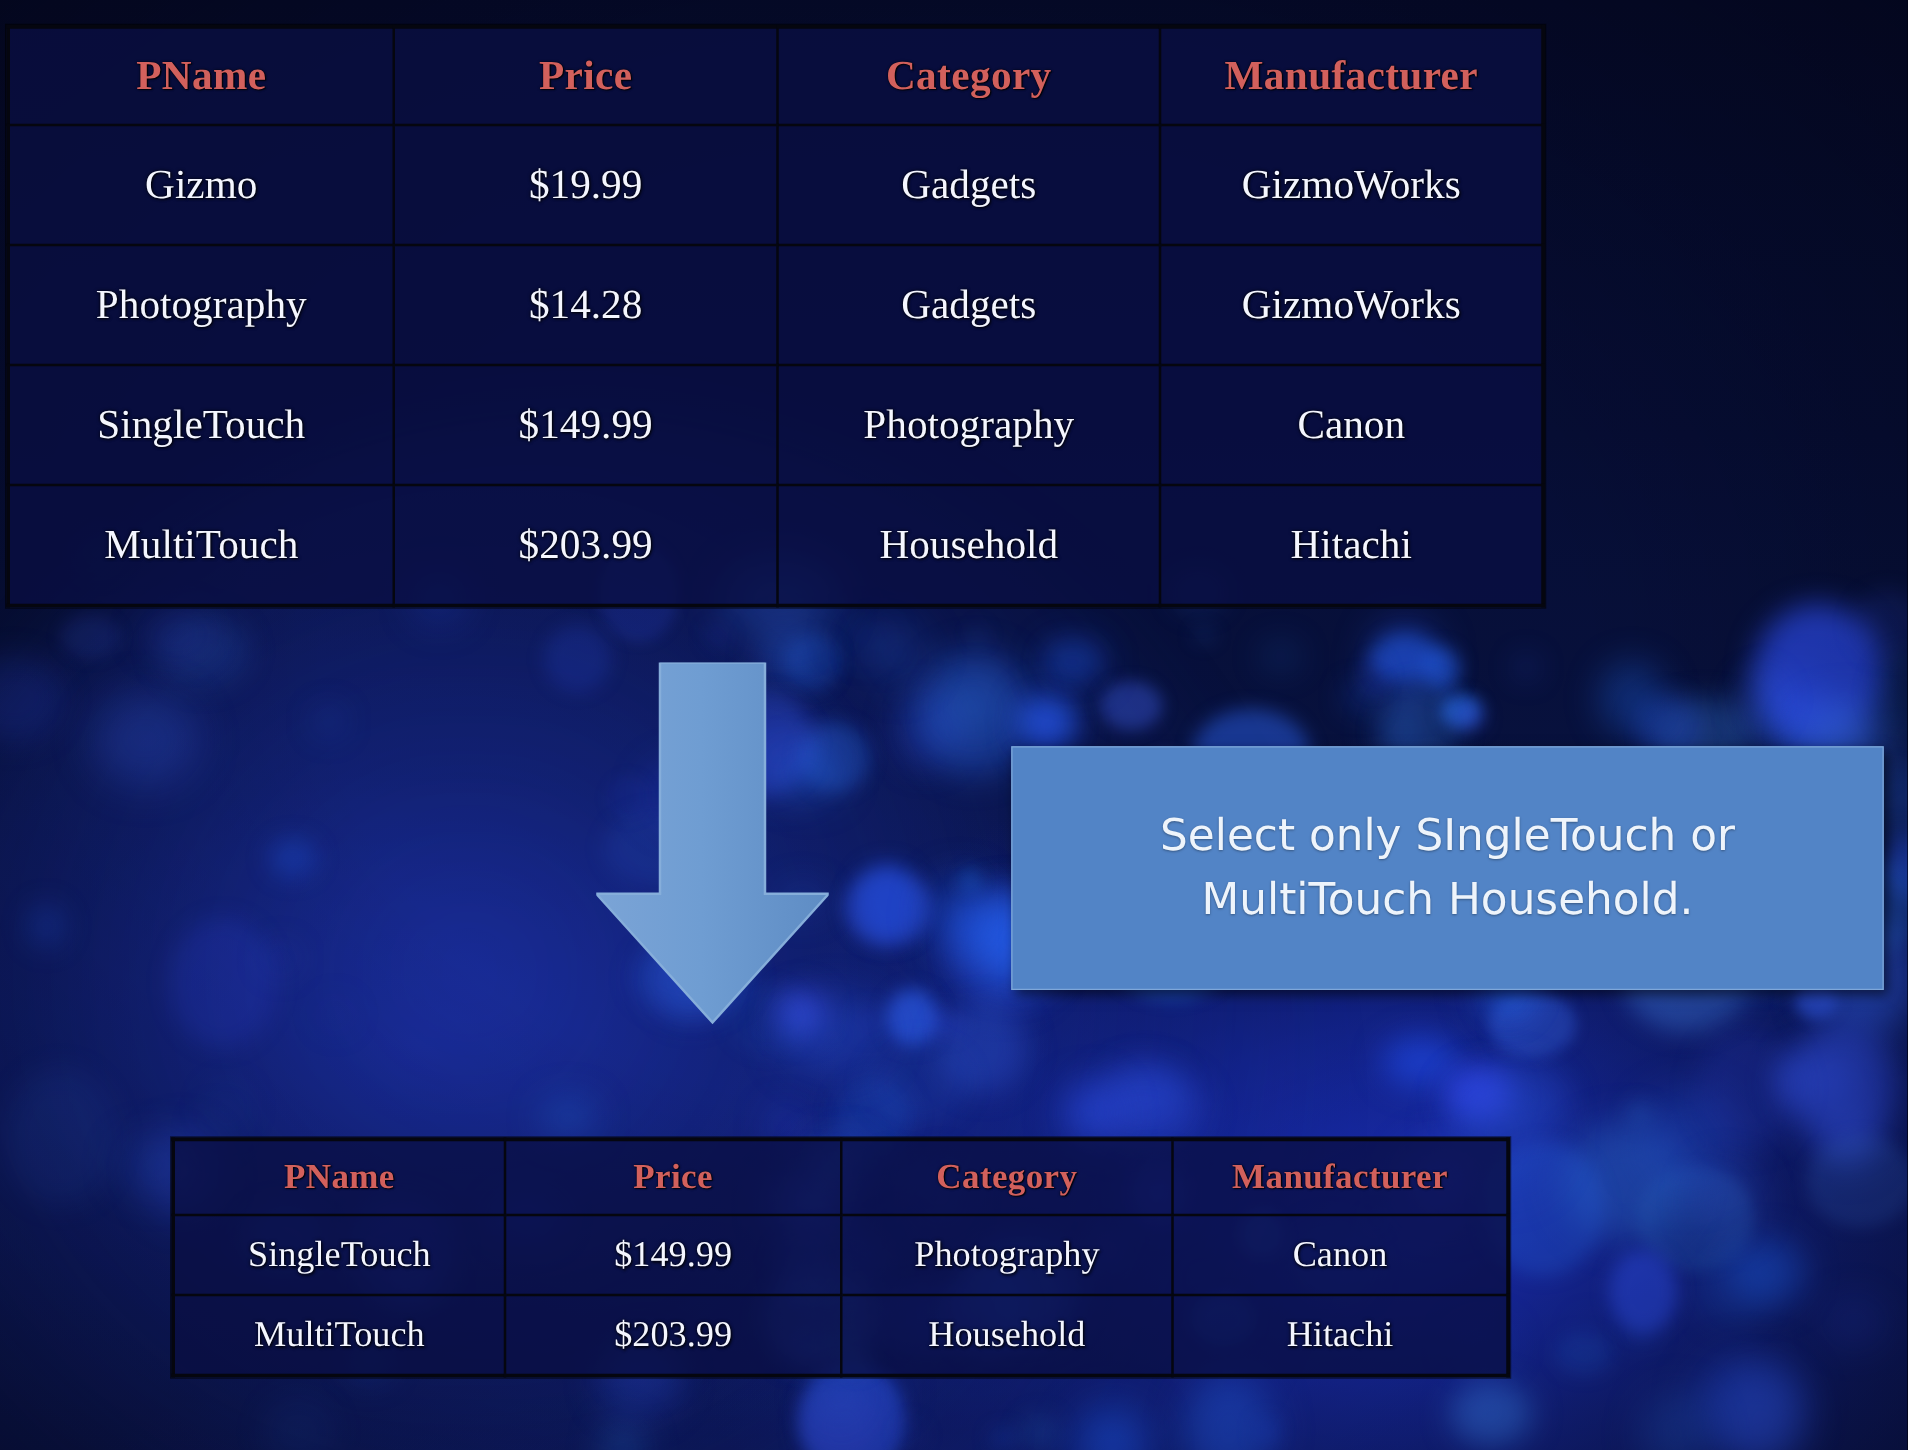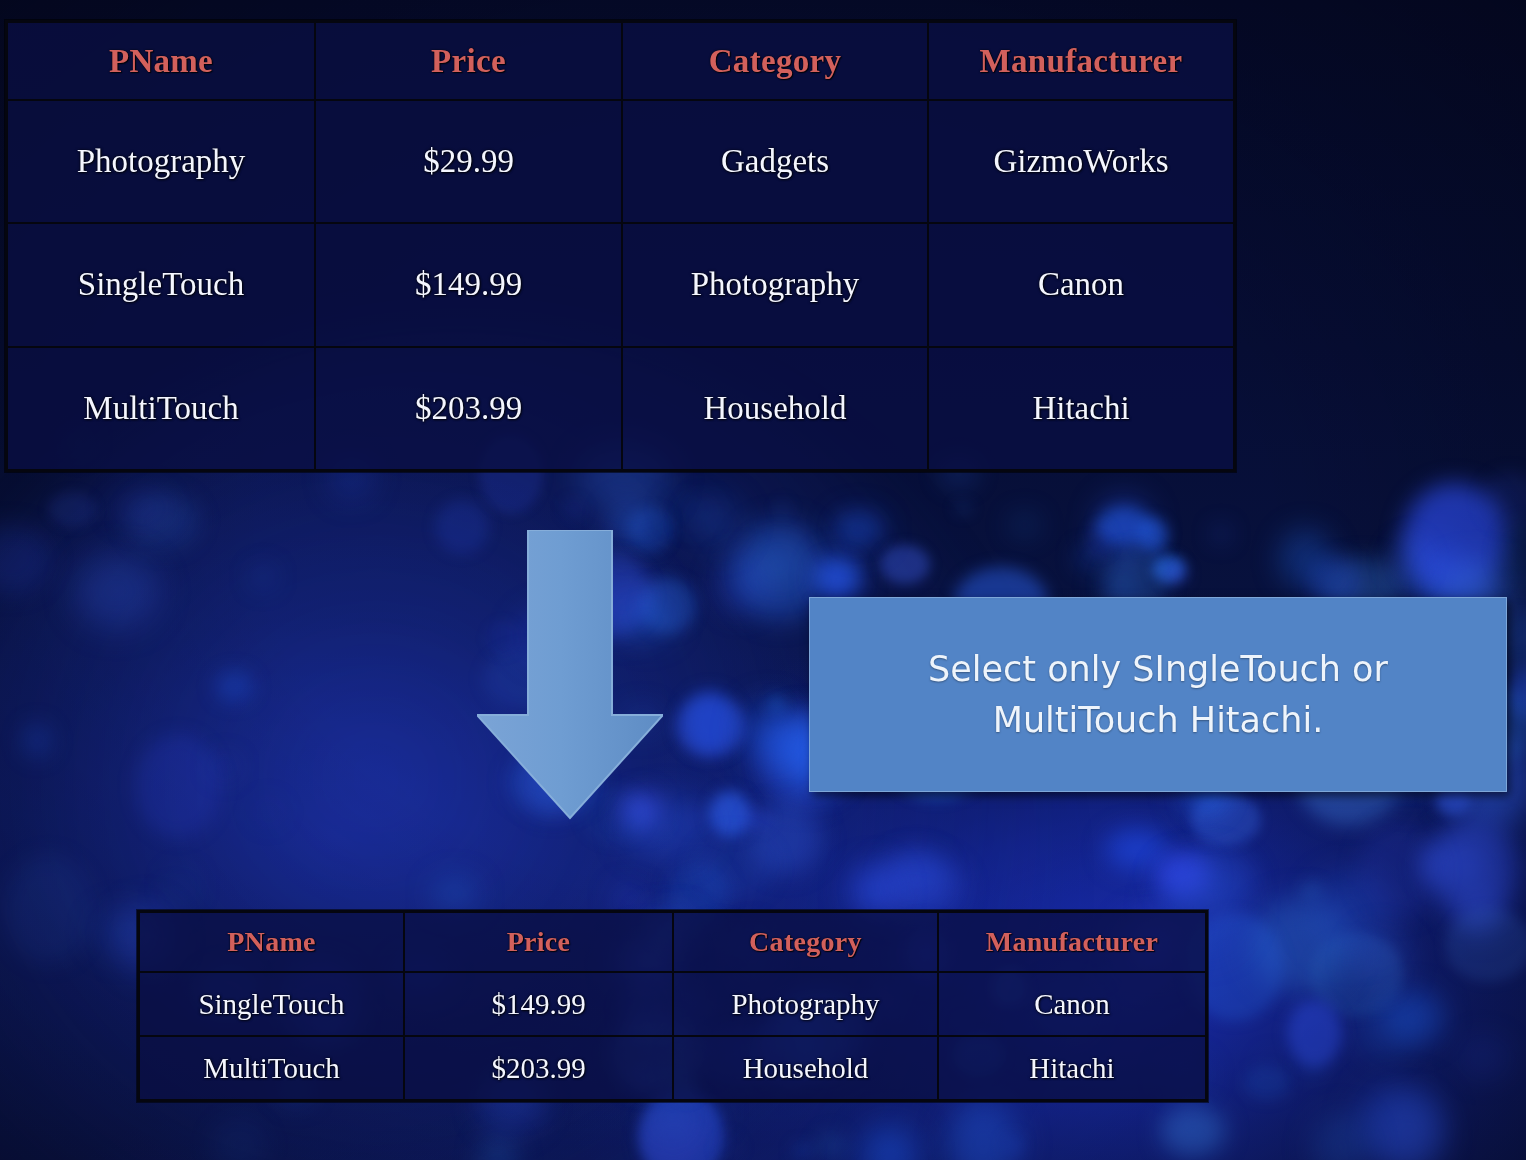--- a/index.html
+++ b/index.html
@@ -323,22 +323,28 @@
     <thead>
       <tr>
         <th style="width:306px">PName</th>
         <th style="width:305px">Price</th>
         <th style="width:304px">Category</th>
         <th style="width:304px">Manufacturer</th>
       </tr>
     </thead>
     <tbody>
       <tr>
+        <td>Gizmo</td>
+        <td>$19.99</td>
+        <td>Gadgets</td>
+        <td>GizmoWorks</td>
+      </tr>
+      <tr>
         <td>Photography</td>
-        <td>$29.99</td>
+        <td>$14.28</td>
         <td>Gadgets</td>
         <td>GizmoWorks</td>
       </tr>
       <tr>
         <td>SingleTouch</td>
         <td>$149.99</td>
         <td>Photography</td>
         <td>Canon</td>
       </tr>
       <tr>
@@ -355,21 +361,21 @@
       <linearGradient id="arrGrad" x1="0" y1="0" x2="1" y2="0">
         <stop offset="0%" stop-color="#7ba4d6"></stop>
         <stop offset="45%" stop-color="#6f9dd2"></stop>
         <stop offset="100%" stop-color="#5e8cc4"></stop>
       </linearGradient>
     </defs>
     <polygon points="51,0 135,0 135,185 186,185 93,288 0,185 51,185" fill="url(#arrGrad)" stroke="#86aeda" stroke-width="2"></polygon>
   </svg>
 
   <div id="callout">
-    <div id="callout-text">Select only SIngleTouch or MultiTouch Hitachi.</div>
+    <div id="callout-text">Select only SIngleTouch or MultiTouch Household.</div>
   </div>
 
   <table class="tbl" id="table-bottom">
     <thead>
       <tr>
         <th style="width:263px">PName</th>
         <th style="width:267px">Price</th>
         <th style="width:263px">Category</th>
         <th style="width:266px">Manufacturer</th>
       </tr>

